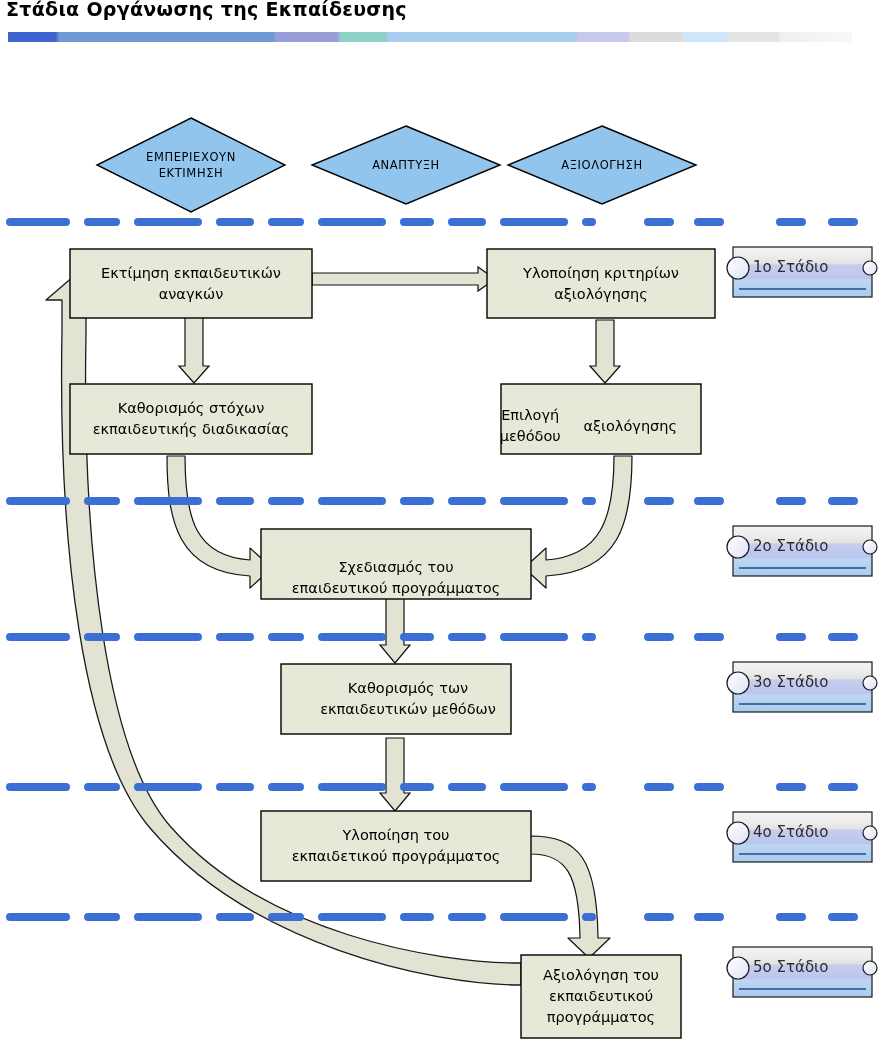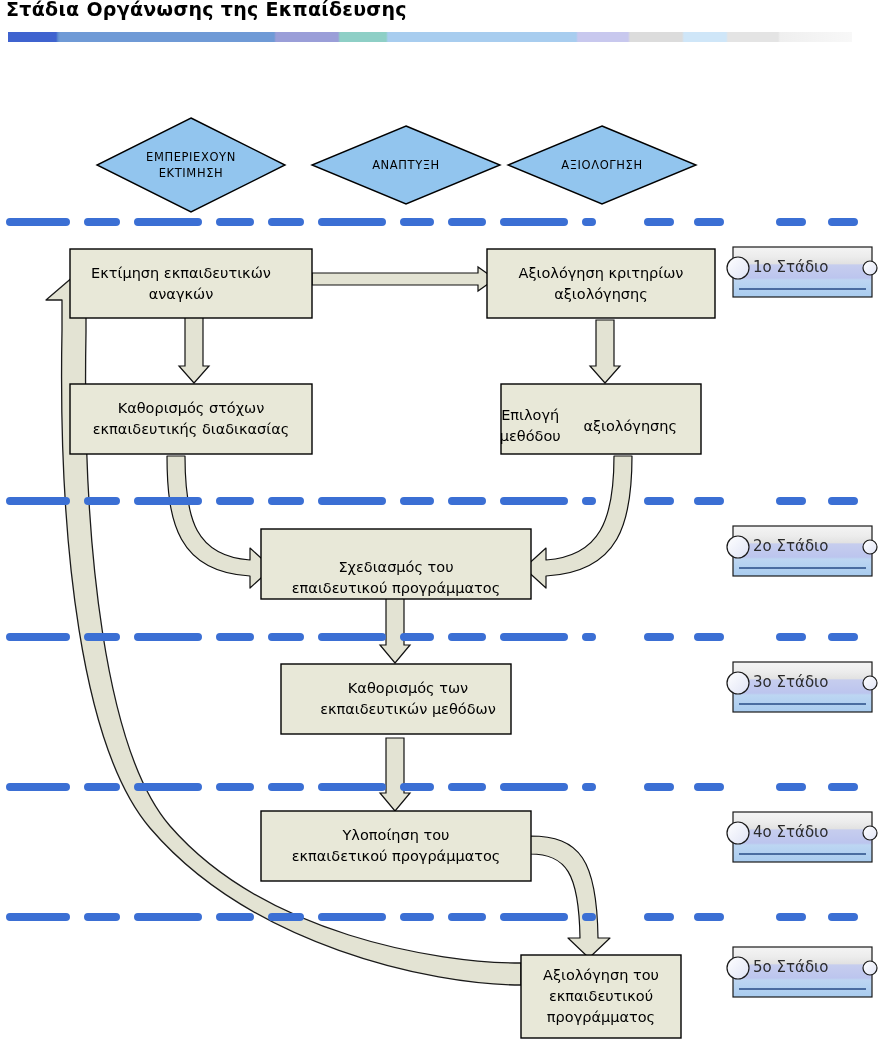--- a/index.html
+++ b/index.html
@@ -214,26 +214,26 @@
     <span>ΕΜΠΕΡΙΕΧΟΥΝ</span>
     <span>ΕΚΤΙΜΗΣΗ</span>
   </div>
   <div class="node-label dialabel" style="left:312px;top:152px;width:188px;height:26px;align-items:center;">
     <span>ΑΝΑΠΤΥΞΗ</span>
   </div>
   <div class="node-label dialabel" style="left:508px;top:152px;width:188px;height:26px;">
     <span>ΑΞΙΟΛΟΓΗΣΗ</span>
   </div>
 
-  <div class="node-label boxlabel" style="left:60px;top:249px;width:242px;height:69px;flex-direction:column;">
+  <div class="node-label boxlabel" style="left:70px;top:249px;width:242px;height:69px;flex-direction:column;">
     <span>Εκτίμηση εκπαιδευτικών</span>
     <span>αναγκών</span>
   </div>
   <div class="node-label boxlabel" style="left:487px;top:249px;width:228px;height:69px;flex-direction:column;">
-    <span>Αξιολόγηση κριτηρίων</span>
+    <span>Υλοποίηση κριτηρίων</span>
     <span>αξιολόγησης</span>
   </div>
   <div class="node-label boxlabel" style="left:70px;top:384px;width:242px;height:70px;flex-direction:column;">
     <span>Καθορισμός στόχων</span>
     <span>εκπαιδευτικής διαδικασίας</span>
   </div>
   <div class="node-label boxlabel" style="left:477px;top:384px;width:200px;height:84px;flex-direction:row;">
     <span>Επιλογή μεθόδου</span>
     <span>αξιολόγησης</span>
   </div>

